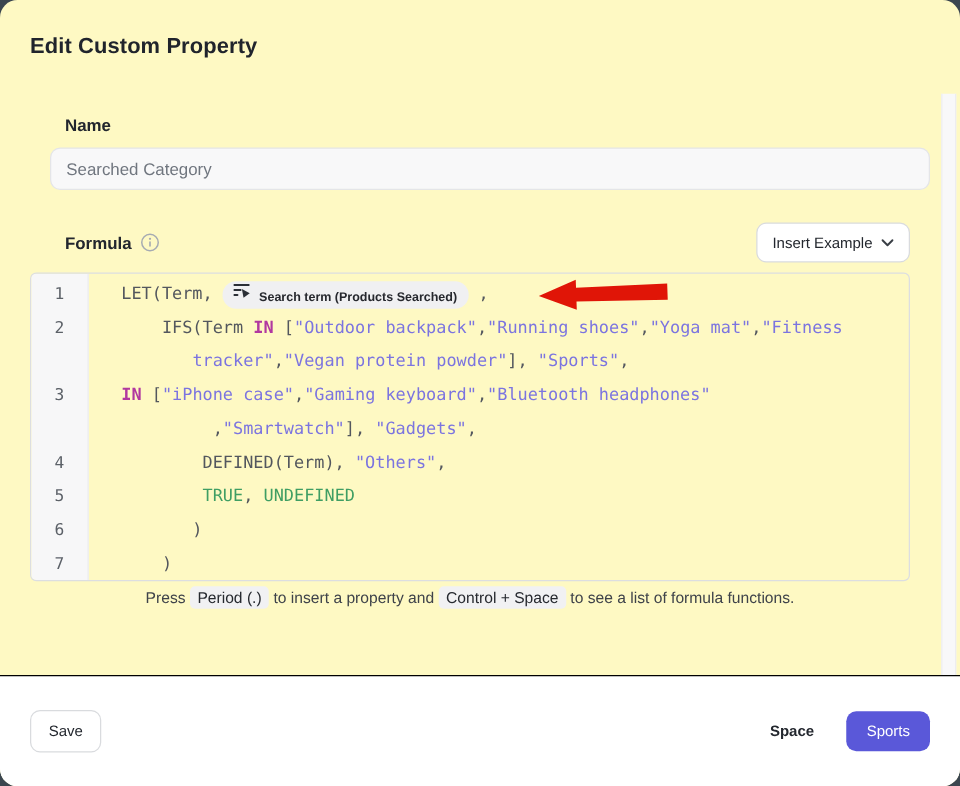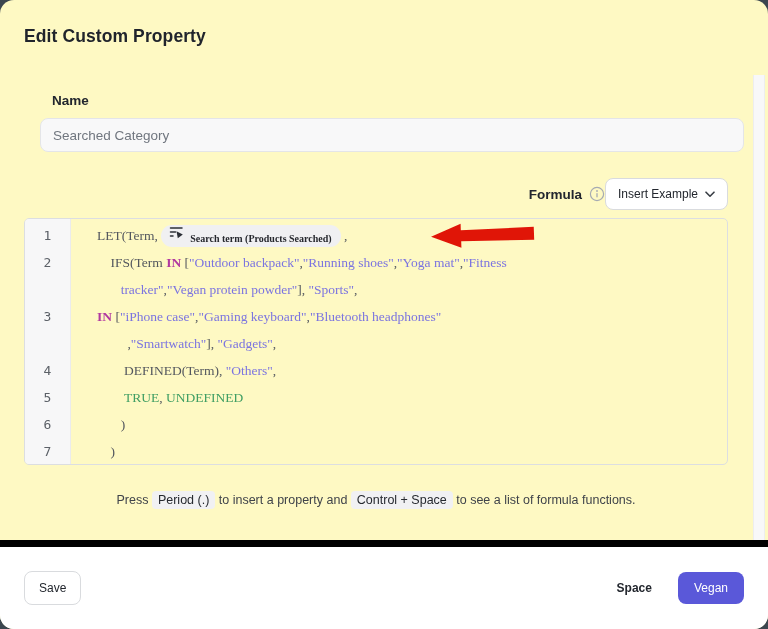--- a/index.html
+++ b/index.html
@@ -29,21 +29,21 @@
     padding-left: 28px;
   }
   .text-input {
     height: 34px; width: 100%;
     background: #f8f8f9; border: 1px solid #e4e5e8; border-radius: 8px;
     display: flex; align-items: center; padding: 0 12px;
     font-size: 13.5px; color: #70767f; margin-left: 16px;
   }
 
   .formula-header {
-    margin-top: 26px; display: flex; align-items: center; justify-content: flex-end;
+    margin-top: 26px; display: flex; align-items: center; justify-content: space-between;
     height: 32px;
   }
   .formula-label-wrap { display: flex; align-items: center; gap: 7px; }
   .info-icon { display: inline-flex; }
   .btn {
     font-family: "Liberation Sans", sans-serif;
     background: #fff; border: 1px solid #d9dbde; border-radius: 8px;
     font-size: 12px; color: #23272e; cursor: pointer;
   }
   .insert-example-btn {
@@ -60,50 +60,50 @@
   .gutter-col {
     width: 46px; background: #f7f7f8; border-right: 1px solid #ebebed;
     flex: none; padding-top: 3px;
   }
   .gutter-cell {
     height: 27px; line-height: 27px; text-align: center;
     font-size: 13px; color: #5c6168;
   }
   .code-col { flex: 1; padding: 3px 0 0 26px; overflow: hidden; }
   .code-row { height: 27px; line-height: 27px; white-space: pre; display: flex; align-items: center; }
-  .code-row span { white-space: pre; font-family: Liberation Serif, serif; }
+  .code-row span { white-space: pre; }
   .tok-d { color: var(--code-default, #53575e); }
   .tok-k { color: var(--code-keyword, #b138a0); font-weight: 700; }
   .tok-s { color: var(--code-string, #7b74e0); }
   .tok-g { color: var(--code-green, #3f9e63); }
   .chip {
     display: inline-flex; align-items: flex-start; gap: 6px;
     background: #f0f0f2; border-radius: 12px; height: 22px; padding: 0 9px 0 8px;
     font-family: "Liberation Sans", sans-serif; font-size: 10px; font-weight: 600;
     color: #26282e; white-space: nowrap; cursor: pointer;
   }
   .red-arrow {
     position: absolute; left: 404px; top: 1px; width: 108px; height: 30px;
     transform: rotate(-2deg); pointer-events: none;
   }
 
   .hint {
-    margin-top: 28px; text-align: center; font-size: 12.5px; color: #3f434a;
+    margin-top: 6px; text-align: center; font-size: 12.5px; color: #3f434a;
   }
   .kbd {
     background: #f1f1f3; border-radius: 4px; padding: 2px 6px; color: #26292f;
   }
 
   .scrollbar-track {
     position: absolute; right: 3px; top: 75px; width: 12px; height: 465px;
     background: #f8f8f9; border-left: 1px solid #ededef; border-right: 1px solid #ededef;
   }
 
   .dialog-footer {
-    height: 89px; border-top: 7px solid #000000;
+    height: 89px; border-top: 1px solid #000000;
     display: flex; align-items: center; justify-content: space-between;
     padding: 16px 24px; background: #fff;
   }
   .save-btn { padding: 9px 14px; border-radius: 8px; }
   .footer-right { display: flex; align-items: center; gap: 22px; }
   .cancel-btn { border: none; background: transparent; padding: 8px 4px; font-weight: 600; }
   .apply-btn {
     background: var(--accent, #5a58d9); color: #fff; border: none;
     border-radius: 8px; padding: 9px 16px; font-weight: 500;
   }
@@ -181,17 +181,17 @@
     <p class="hint" id="hint"><span>Press </span><span class="kbd">Period (.)</span><span> to insert a property and </span><span class="kbd">Control + Space</span><span> to see a list of formula functions.</span></p>
 
   </div>
 
   <div class="scrollbar-track"></div>
 
   <div class="dialog-footer">
     <button class="btn save-btn">Save</button>
     <div class="footer-right">
       <button class="btn cancel-btn">Space</button>
-      <button class="btn apply-btn">Vegan</button>
+      <button class="btn apply-btn">Sports</button>
     </div>
   </div>
 
 </div>
 
 </body></html>

